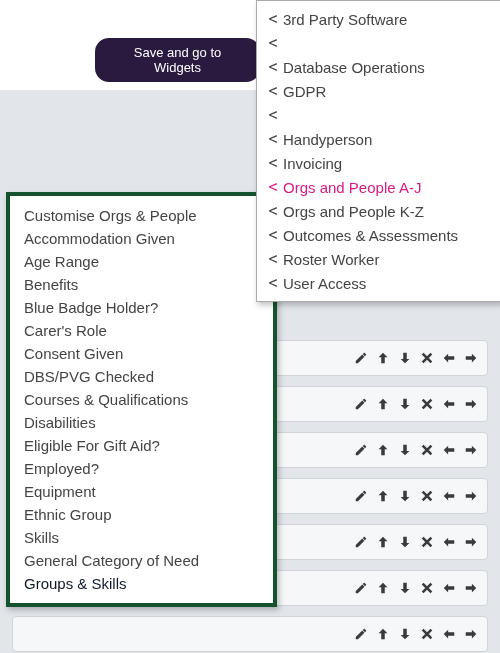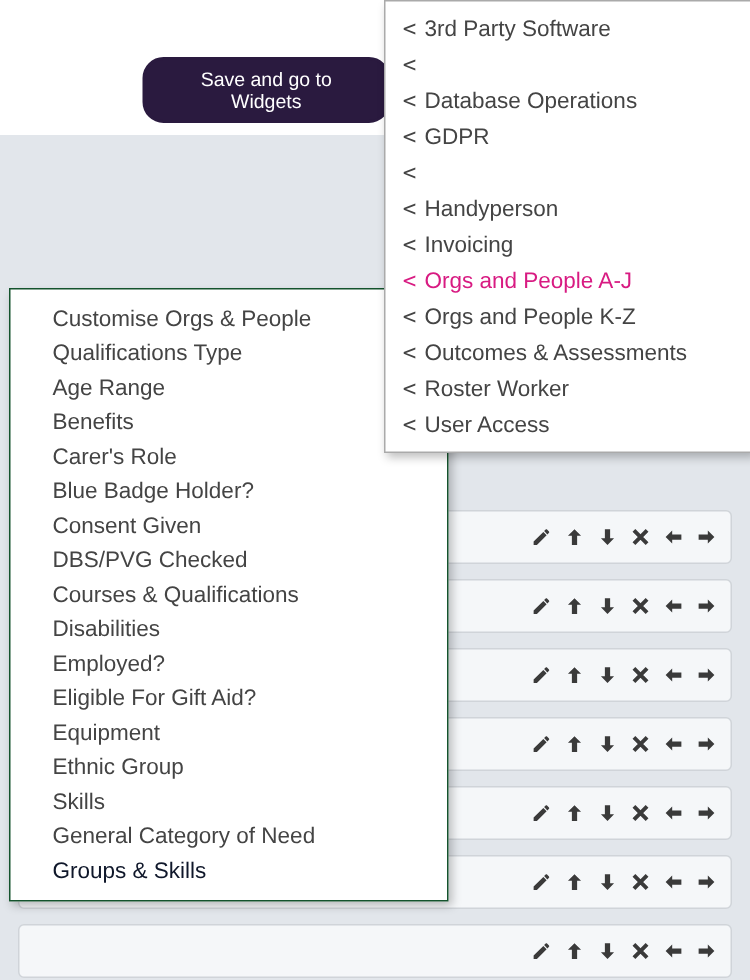--- a/index.html
+++ b/index.html
@@ -1,19 +1,19 @@
 <!DOCTYPE html>
 <html><head>
 <meta charset="utf-8">
 <style>
   html,body{margin:0;padding:0;width:500px;height:653px;background:#e2e6eb;font-family:Arial,Helvetica,sans-serif;font-size:14px;color:#444;overflow:hidden;position:relative}
   .topbar{position:absolute;left:0;top:0;width:260px;height:90px;background:#fff}
   .save-btn{position:absolute;left:95px;top:38px;background:#2a1a3f;color:#fff;border:2px solid #2a1a3f;border-radius:14px;padding:5px 12px;font-size:13px;font-weight:500;cursor:pointer}
   .pink-stub{position:absolute;right:0;top:0;width:40px;height:12px;background:#d81b82}
-  .left-dropdown{position:absolute;left:6px;top:192px;width:263px;background:#fff;border:1px solid #14532d;box-shadow:2px 3px 6px rgba(0,0,0,.25);z-index:20;padding:8px 14px}
+  .left-dropdown{position:absolute;left:6px;top:192px;width:263px;background:#fff;border:4px solid #14532d;box-shadow:2px 3px 6px rgba(0,0,0,.25);z-index:20;padding:8px 0}
   .left-dropdown .item{padding:3px 14px;font-size:15px;color:#444;cursor:pointer}
   .left-dropdown .item.highlight{color:#0f172a}
   .right-dropdown{position:absolute;left:256px;top:0;width:244px;background:#fff;border:1px solid #aaa;box-shadow:2px 3px 6px rgba(0,0,0,.25);z-index:30;padding:6px 0}
   .right-dropdown .item{padding:3px 10px;font-size:15px;color:#444;cursor:pointer;display:flex;align-items:center;gap:4px}
   .right-dropdown .item.highlight{color:#d81b82}
   .right-dropdown .item.highlight .chev{color:#d81b82}
   .chev{display:inline-block;font-family:monospace;font-size:15px;color:#444;width:12px;text-align:center}
   .rows-area{position:absolute;left:12px;top:346px;width:476px}
   .row{height:34px;border:1px solid #d0d4d9;border-radius:4px;background:#f5f7f9;margin-bottom:10px;display:flex;align-items:center;justify-content:space-between;padding:0 8px}
   .row .label{font-size:14px;color:#555;white-space:nowrap;overflow:hidden;text-overflow:ellipsis;flex:1;padding-left:4px}
@@ -274,31 +274,31 @@
           <svg viewBox="0 0 16 16">
             <path d="M14 8l-5 5v-3H2V6h7V3l5 5z"></path>
           </svg>
         </span>
       </div>
     </div>
   </div>
 
 <div class="left-dropdown" id="left-dd">
     <div class="item">Customise Orgs &amp; People</div>
-    <div class="item">Qualifications Type</div>
+    <div class="item">Accommodation Given</div>
     <div class="item">Age Range</div>
     <div class="item">Benefits</div>
+    <div class="item">Blue Badge Holder?</div>
     <div class="item">Carer's Role</div>
-    <div class="item">Blue Badge Holder?</div>
     <div class="item">Consent Given</div>
     <div class="item">DBS/PVG Checked</div>
     <div class="item">Courses &amp; Qualifications</div>
     <div class="item">Disabilities</div>
+    <div class="item">Eligible For Gift Aid?</div>
     <div class="item">Employed?</div>
-    <div class="item">Eligible For Gift Aid?</div>
     <div class="item">Equipment</div>
     <div class="item">Ethnic Group</div>
     <div class="item">Skills</div>
     <div class="item">General Category of Need</div>
     <div class="item highlight">Groups &amp; Skills</div>
   </div>
 
 <div class="right-dropdown" id="right-dd">
     <div class="item">
       <span class="chev">&lt;</span>

